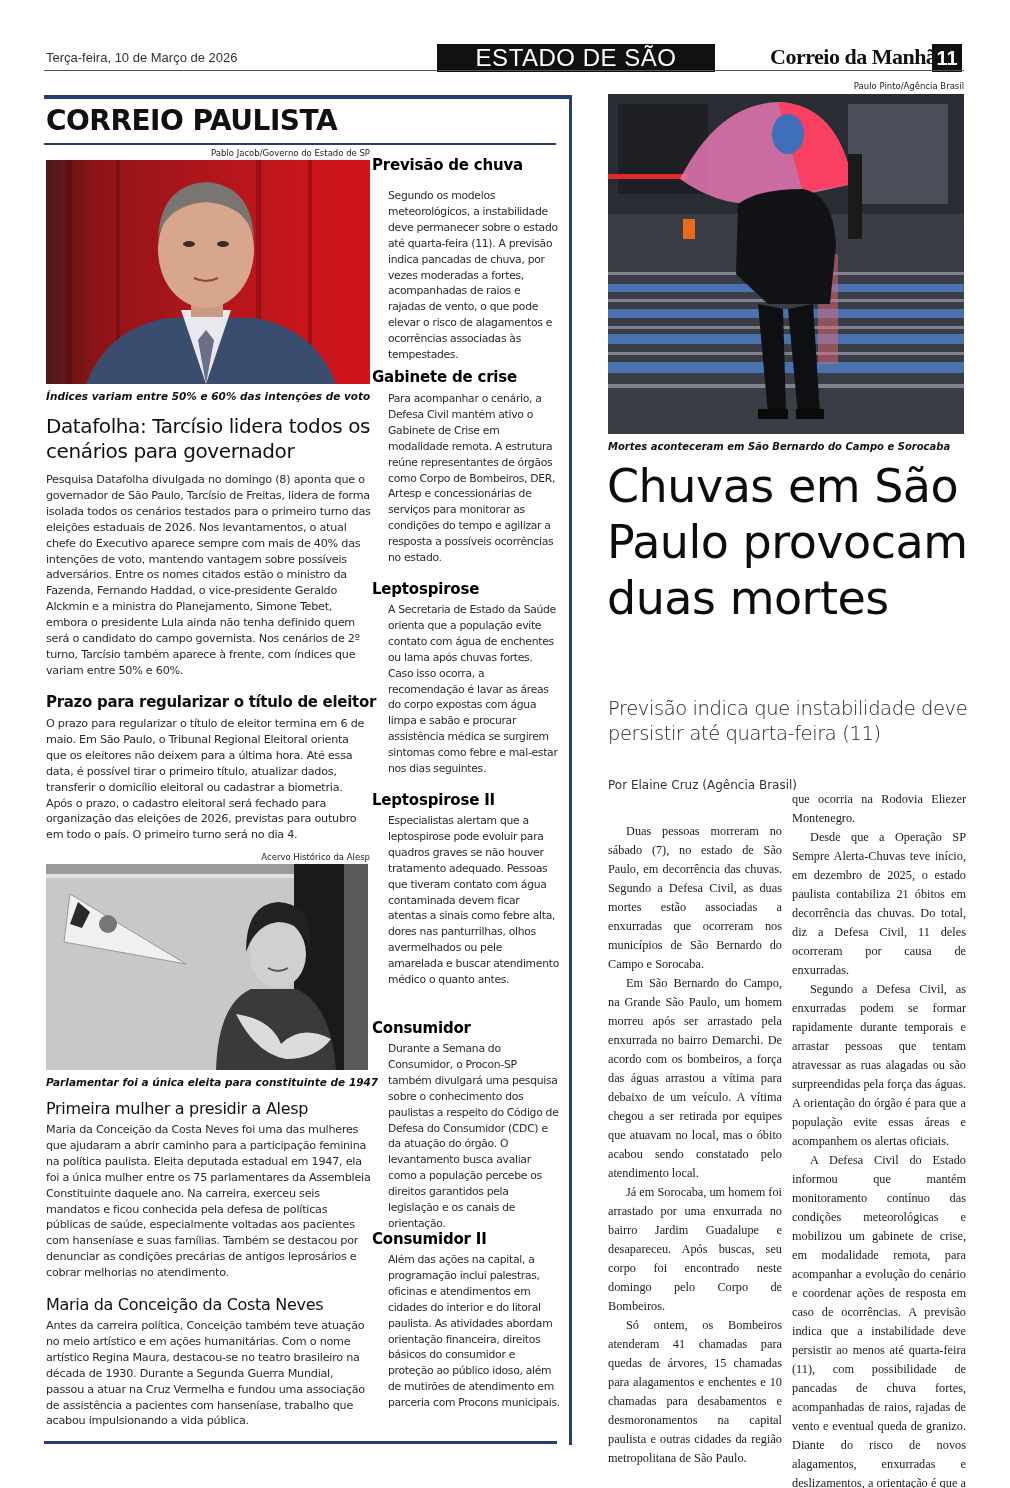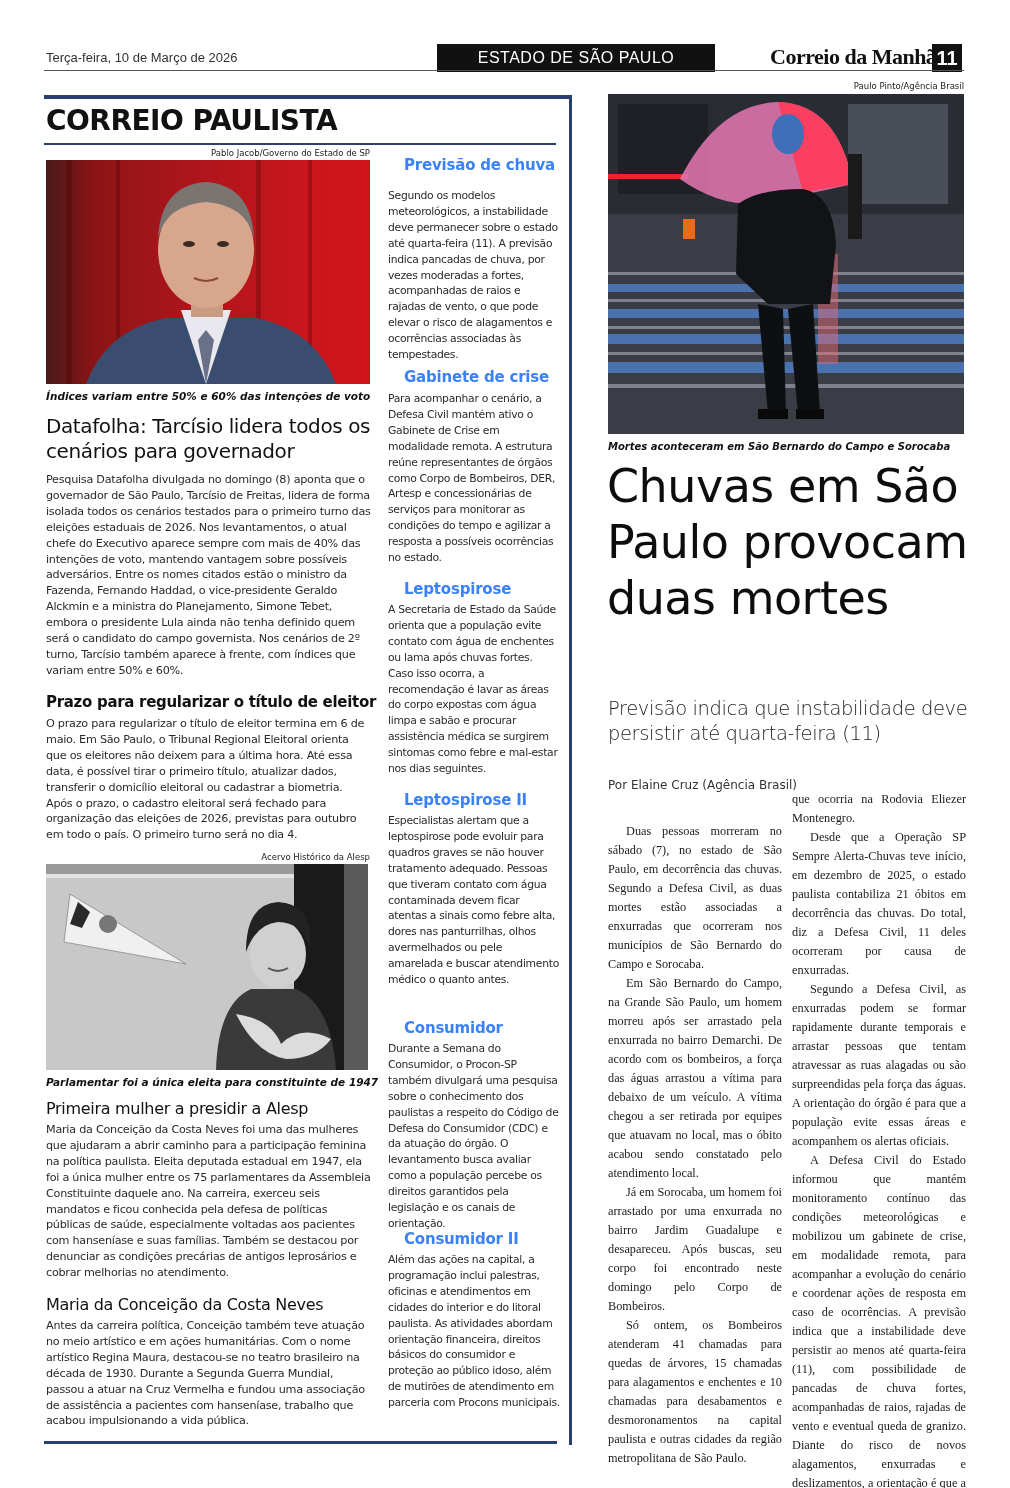--- a/index.html
+++ b/index.html
@@ -3,21 +3,21 @@
 <meta charset="utf-8">
 <style>
   * { box-sizing: border-box; margin: 0; padding: 0; }
   html, body { width: 1010px; height: 1488px; background: #ffffff; overflow: hidden; }
   body { position: relative; font-family: "DejaVu Sans", sans-serif; color: #1a1a1a; }
 
   
   .hdr-date { position: absolute; left: 46px; top: 50px; font-size: 13px; color: #333; font-family: "Liberation Sans", sans-serif; }
   .hdr-rule { position: absolute; left: 44px; top: 70px; width: 920px; height: 1px; background: #555; }
   .hdr-section { position: absolute; left: 437px; top: 44px; width: 278px; height: 28px; background: #111; color: #fff;
-                 font-family: "Liberation Sans", sans-serif; font-size: 16px; letter-spacing: 0.5px; text-align: center; line-height: 28px; }
+                 font-family: "Liberation Sans", sans-serif; font-size: 24px; letter-spacing: 0.5px; text-align: center; line-height: 28px; }
   .hdr-brand { position: absolute; left: 770px; top: 44px; font-family: "Liberation Serif", serif; font-weight: bold; font-size: 22px; color: #111; letter-spacing: -0.5px; }
   .hdr-page { position: absolute; left: 932px; top: 44px; width: 30px; height: 28px; background: #111; color: #fff; font-family: "Liberation Sans", sans-serif; font-weight: bold; font-size: 20px; text-align: center; line-height: 28px; }
 
   
   .frame-top { position: absolute; left: 44px; top: 95px; width: 528px; height: 4px; background: #27406f; }
   .frame-right { position: absolute; left: 569px; top: 95px; width: 3px; height: 1350px; background: #27406f; }
   .frame-bottom { position: absolute; left: 44px; top: 1441px; width: 513px; height: 3px; background: #27406f; }
   .frame-sub { position: absolute; left: 44px; top: 143px; width: 512px; height: 2px; background: #27406f; }
   .kicker { position: absolute; left: 46px; top: 104px; font-family: "DejaVu Sans", sans-serif; font-weight: bold; font-size: 28px; letter-spacing: -0.5px; color: #111; }
 
@@ -28,21 +28,21 @@
   .photo { position: absolute; overflow: hidden; }
   .photo svg { display: block; width: 100%; height: 100%; }
 
   
   .h-big { position: absolute; left: 46px; font-size: 20px; line-height: 25px; color: #111; font-family: "DejaVu Sans", sans-serif; letter-spacing: -0.4px; }
   .h-mid { position: absolute; left: 46px; font-size: 15px; font-weight: bold; color: #111; font-family: "DejaVu Sans", sans-serif; letter-spacing: -0.3px; white-space: nowrap; }
   .h-mid.light { font-weight: normal; font-size: 16px; }
   .body-sans { position: absolute; font-size: 11.2px; line-height: 15.9px; color: #2a2a2a; font-family: "DejaVu Sans", sans-serif; letter-spacing: -0.25px; text-align: left; }
 
   
-  .mid-h { position: absolute; left: 404px; font-size: 15px; font-weight: bold; color: #3b82f6; font-family: "DejaVu Sans", sans-serif; letter-spacing: -0.2px; }
+  .mid-h { position: absolute; left: 372px; font-size: 15px; font-weight: bold; color: #000000; font-family: "DejaVu Sans", sans-serif; letter-spacing: -0.2px; }
   .mid-body { position: absolute; left: 388px; width: 172px; font-size: 10.8px; line-height: 15.9px; color: #2a2a2a; font-family: "DejaVu Sans", sans-serif; letter-spacing: -0.3px; }
 
   
   .headline { position: absolute; left: 607px; top: 458px; width: 380px; font-family: "DejaVu Sans", sans-serif; font-size: 46px; line-height: 56px; font-weight: 500; color: #0d0d0d; letter-spacing: -0.5px; }
   .subhead { position: absolute; left: 608px; top: 696px; width: 370px; font-family: "DejaVu Sans", sans-serif; font-size: 19.5px; line-height: 25px; font-weight: 200; color: #222; letter-spacing: -0.4px; }
   .byline { position: absolute; left: 608px; top: 730px; font-size: 12px; color: #333; font-family: "DejaVu Sans", sans-serif; margin-top: 48px; }
   .serif-col { position: absolute; width: 174px; font-family: "Liberation Serif", serif; font-size: 12.3px; line-height: 19px; color: #1a1a1a; text-align: justify; margin-top: 26px; }
   .serif-col p { text-indent: 18px; }
   .serif-col p.noind { text-indent: 0; }
 </style>

